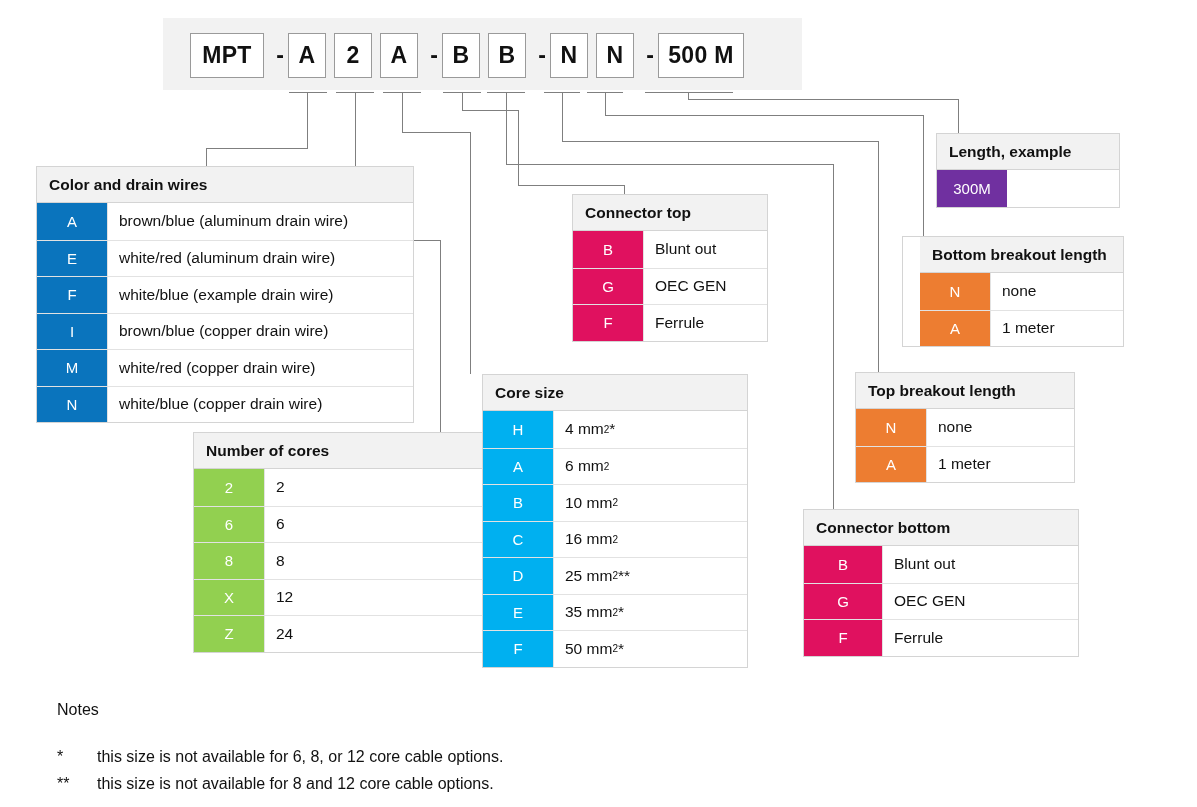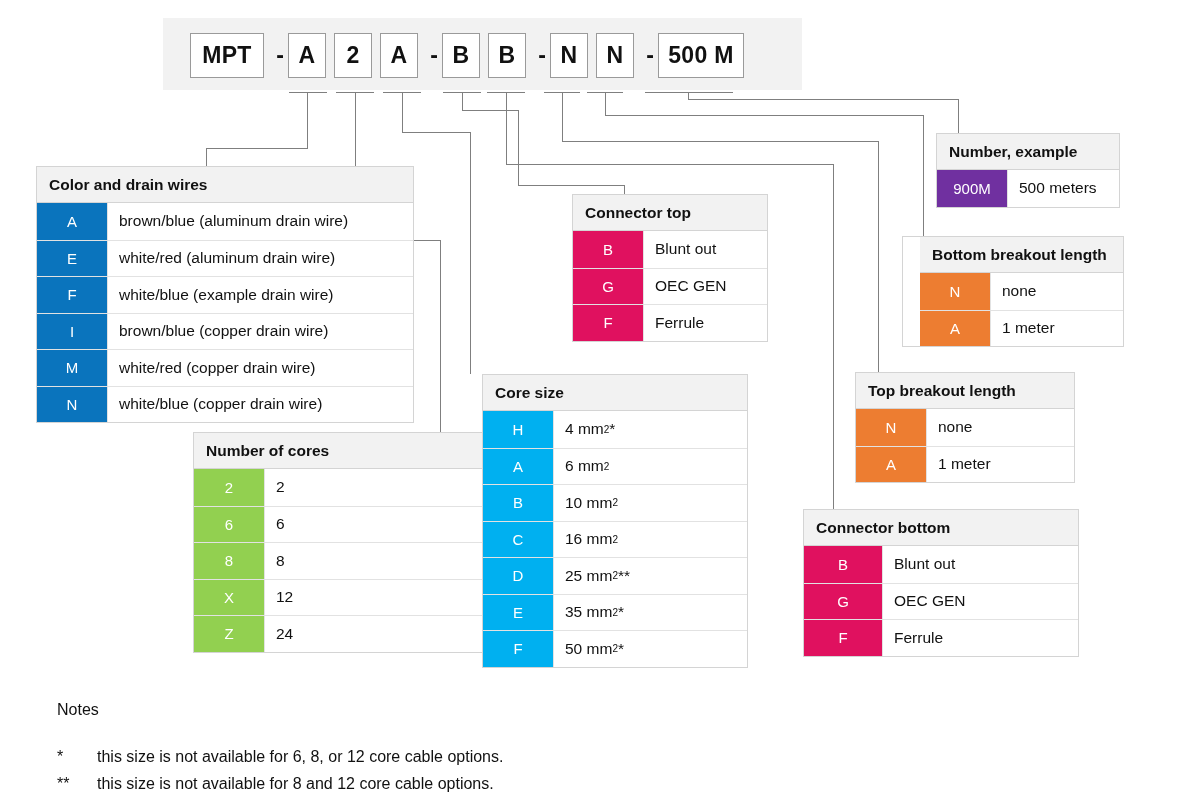--- a/index.html
+++ b/index.html
@@ -370,25 +370,24 @@
           <div class="desc">none</div>
         </div>
         <div class="tbl-row">
           <div class="code" style="background: rgb(237, 125, 49);">A</div>
           <div class="desc">1 meter</div>
         </div>
       </div>
   </div>
 
   <div class="tbl" id="tbl-length">
-    <div class="tbl-head">Number, example</div>
-    <div class="tbl-body">
-        <div class="tbl-row">
-          <div class="code" style="background: rgb(112, 48, 160);">900M</div>
-          <div class="desc">500 meters</div>
+    <div class="tbl-head">Length, example</div>
+    <div class="tbl-body">
+        <div class="tbl-row">
+          <div class="code" style="background: rgb(112, 48, 160);">300M</div>
         </div>
       </div>
   </div>
 
   <div class="notes-title">Notes</div>
   <div id="notes-list">
       <div class="note-mark" style="left: 57px; top: 748px;">*</div>
       <div class="note-row" style="left: 97px; top: 748px;">this size is not available for 6, 8, or 12 core cable options.</div>
       <div class="note-mark" style="left: 57px; top: 775px;">**</div>
       <div class="note-row" style="left: 97px; top: 775px;">this size is not available for 8 and 12 core cable options.</div>

